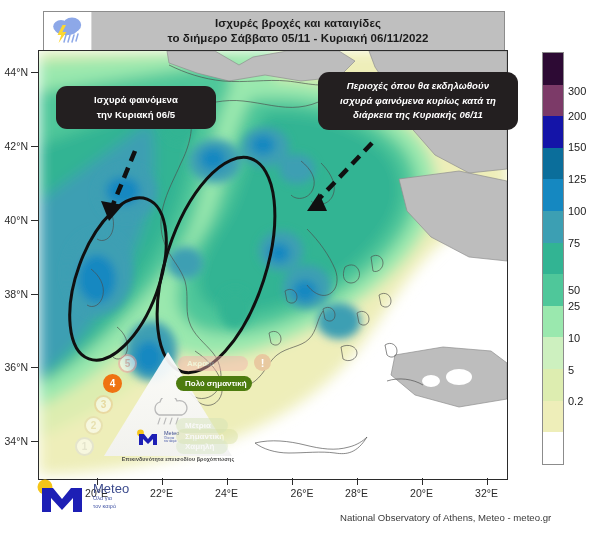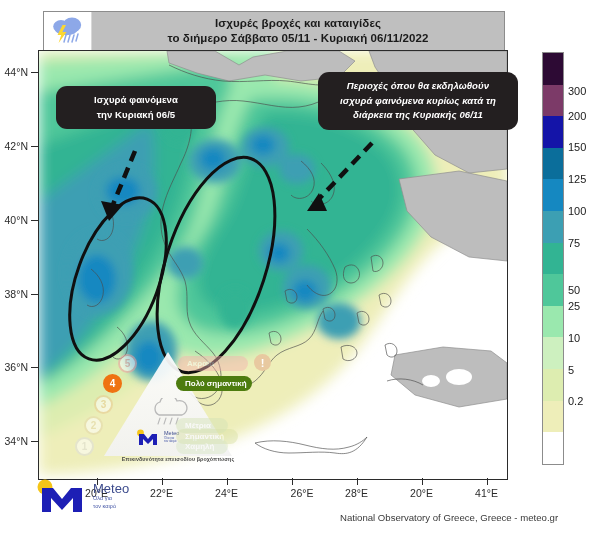--- a/index.html
+++ b/index.html
@@ -249,21 +249,21 @@
     <div class="lab lab-lon" style="left: 139.5px;">22°E</div>
     <div class="tick tick-lon" style="left: 226.5px;"></div>
     <div class="lab lab-lon" style="left: 204.5px;">24°E</div>
     <div class="tick tick-lon" style="left: 291.5px;"></div>
     <div class="lab lab-lon" style="left: 269.5px; text-align: right;">26°E</div>
     <div class="tick tick-lon" style="left: 356.5px;"></div>
     <div class="lab lab-lon" style="left: 334.5px;">28°E</div>
     <div class="tick tick-lon" style="left: 421.5px;"></div>
     <div class="lab lab-lon" style="left: 399.5px;">20°E</div>
     <div class="tick tick-lon" style="left: 486.5px;"></div>
-    <div class="lab lab-lon" style="left: 464.5px;">41°E</div>
+    <div class="lab lab-lon" style="left: 464.5px;">32°E</div>
   </div>
 
 <div id="callout-left" class="callout">
   <div>Ισχυρά φαινόμενα</div>
   <div>την Κυριακή 06/5</div>
 </div>
 <div id="callout-right" class="callout">
   <div>Περιοχές όπου θα εκδηλωθούν</div>
   <div>ισχυρά φαινόμενα κυρίως κατά τη</div>
   <div>διάρκεια της Κυριακής 06/11</div>
@@ -310,21 +310,21 @@
     <circle cx="9" cy="9" r="7.5" fill="#f5c518"></circle>
     <path d="M6,34 L6,10 L17,10 L26,21 L35,10 L46,10 L46,34 L37,34 L37,20 L26,32 L15,20 L15,34 Z" fill="#1d1fb5"></path>
   </svg>
   <div id="brand-text">
     <div id="brand-name">Meteo</div>
     <div id="brand-tag">Όλα για</div>
     <div id="brand-tag">τον καιρό</div>
   </div>
 </div>
 
-<div id="footer-credit">National Observatory of Greece, Greece - meteo.gr</div>
+<div id="footer-credit">National Observatory of Athens, Meteo - meteo.gr</div>
 
 <div id="colorbar">
     <div class="cb-cell" style="background: rgb(45, 10, 52);"></div>
     <div class="cb-cell" style="background: rgb(124, 58, 104);"></div>
     <div class="cb-cell" style="background: rgb(20, 20, 168);"></div>
     <div class="cb-cell" style="background: rgb(11, 110, 155);"></div>
     <div class="cb-cell" style="background: rgb(21, 136, 193);"></div>
     <div class="cb-cell" style="background: rgb(60, 159, 179);"></div>
     <div class="cb-cell" style="background: rgb(50, 180, 147);"></div>
     <div class="cb-cell" style="background: rgb(79, 199, 154);"></div>

